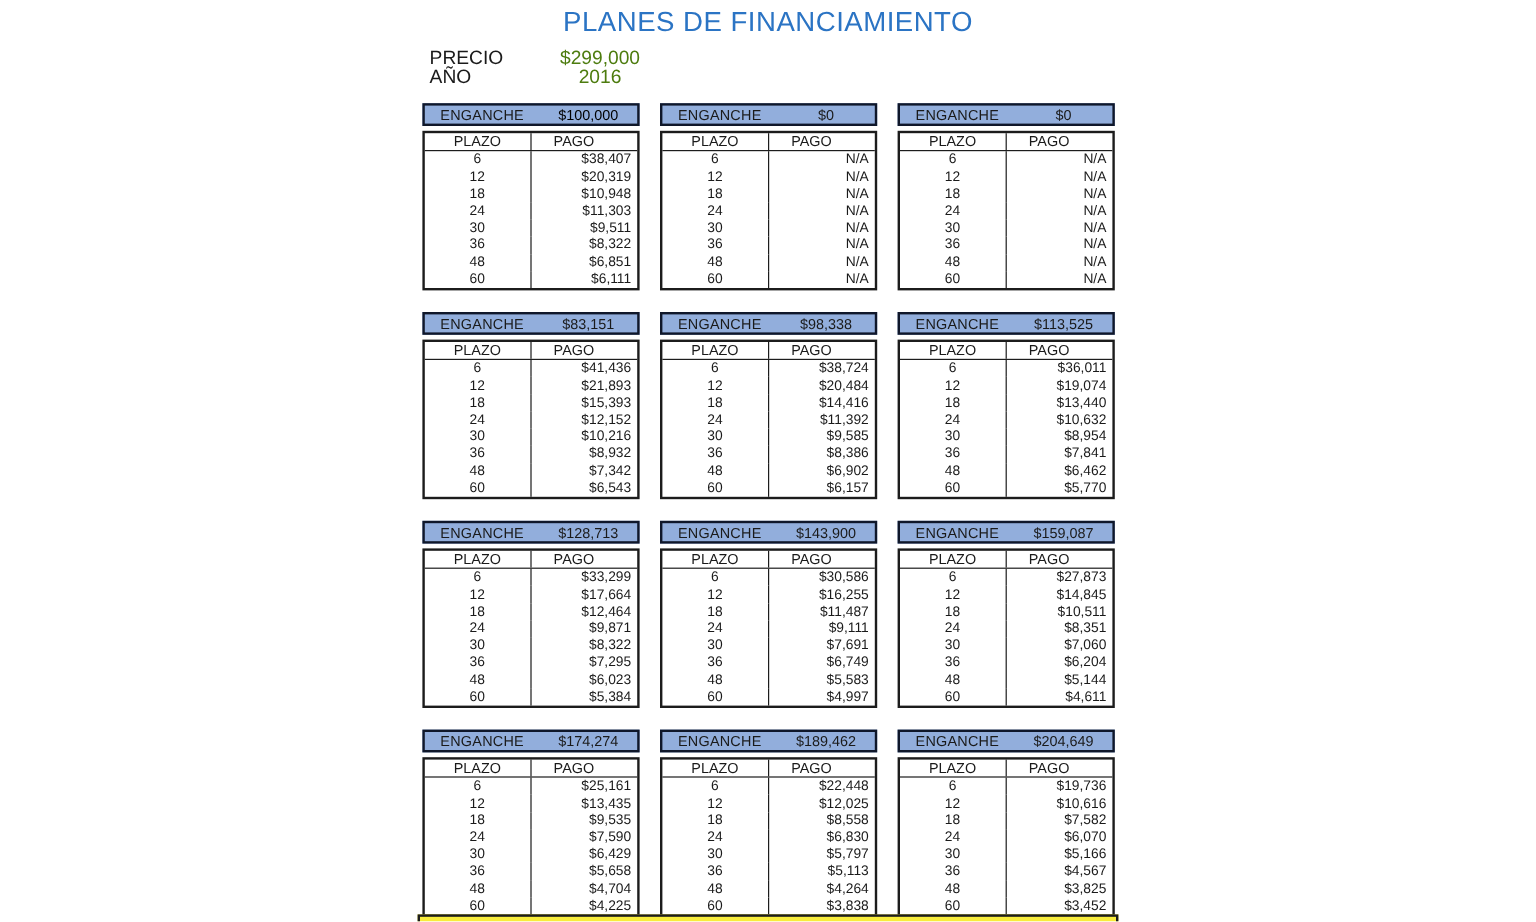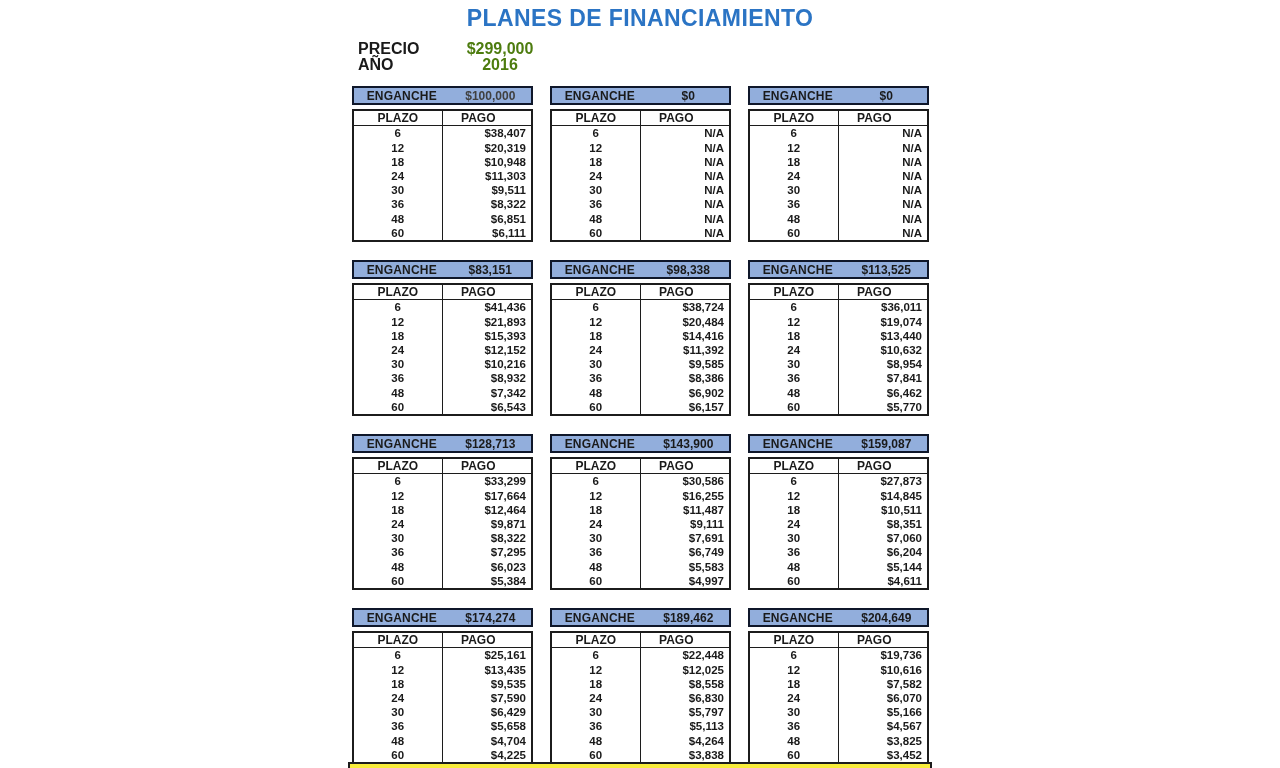--- a/index.html
+++ b/index.html
@@ -1,19 +1,19 @@
 <!DOCTYPE html>
 <html><head>
 <meta charset="utf-8">
 <style>
   html,body { margin:0; padding:0; background:#ffffff; }
   .page {
     position:relative; width:1280px; height:768px; overflow:hidden;
     background:#ffffff; font-family:"Liberation Sans", sans-serif;
-    font-weight:bold; color:#1a1a1a;
+    font-weight:normal; color:#1a1a1a;
   }
   .title {
     position:absolute; top:5px; left:0; width:1280px; text-align:center;
     color:#2B74C4; font-size:23px; letter-spacing:0.4px;
   }
   .info { position:absolute; left:358px; top:41px; }
   .info-row { display:flex; font-size:16px; line-height:16px; }
   .info-label { width:102px; }
   .info-value { width:80px; text-align:center; color:#4d7c0f; }
 
@@ -23,21 +23,21 @@
     column-gap:17px; row-gap:18px;
   }
   .plan { width:181px; }
   .enganche {
     box-sizing:border-box; height:19px; background:#92AEDC;
     border:2px solid #0f172a; display:flex; align-items:center;
     font-size:12px; line-height:14px;
   }
   .enganche .elabel { width:54%; text-align:center; letter-spacing:0.2px; }
   .enganche .evalue { width:46%; text-align:center; }
-  .enganche .evalue.green { color:#404040; }
+  .enganche .evalue.green { color:#000000; }
 
   .ptable {
     box-sizing:border-box; margin-top:4px; height:133px;
     border:2px solid #1c1c1c; display:flex; flex-direction:column;
     font-size:11.5px;
   }
   .trow { display:flex; flex:1; align-items:center; }
   .trow.head { border-bottom:1.5px solid #1c1c1c; font-size:12px; }
   .cell { box-sizing:border-box; height:100%; display:flex; align-items:center; }
   .cell.plazo { width:50%; border-right:1.5px solid #1c1c1c; justify-content:center; }

